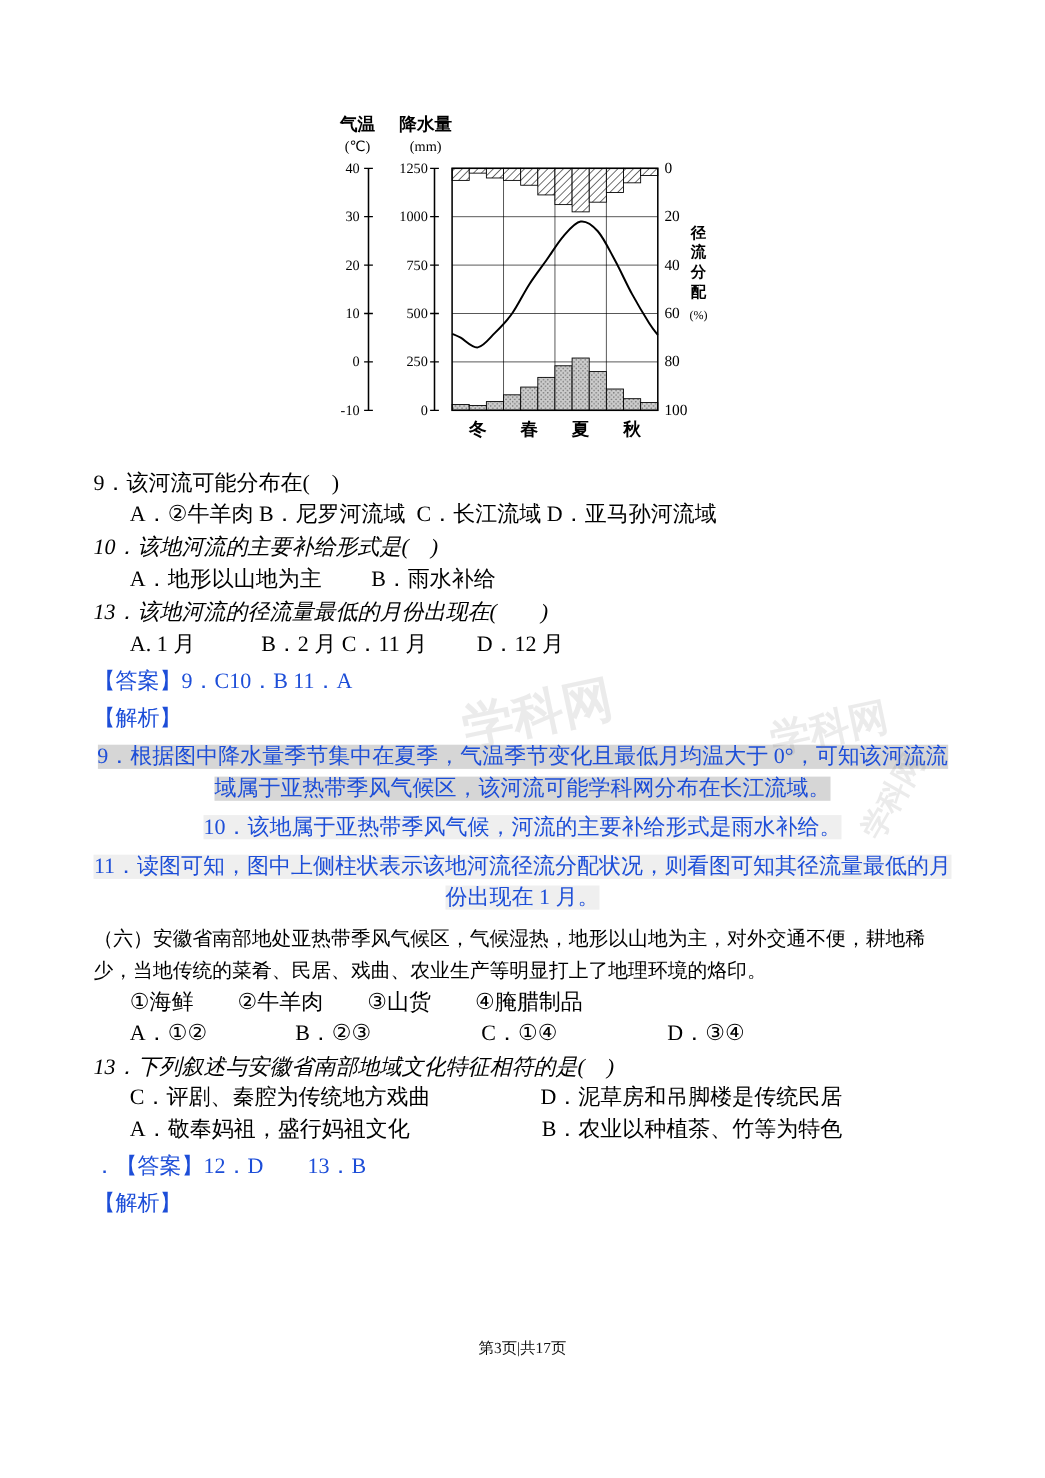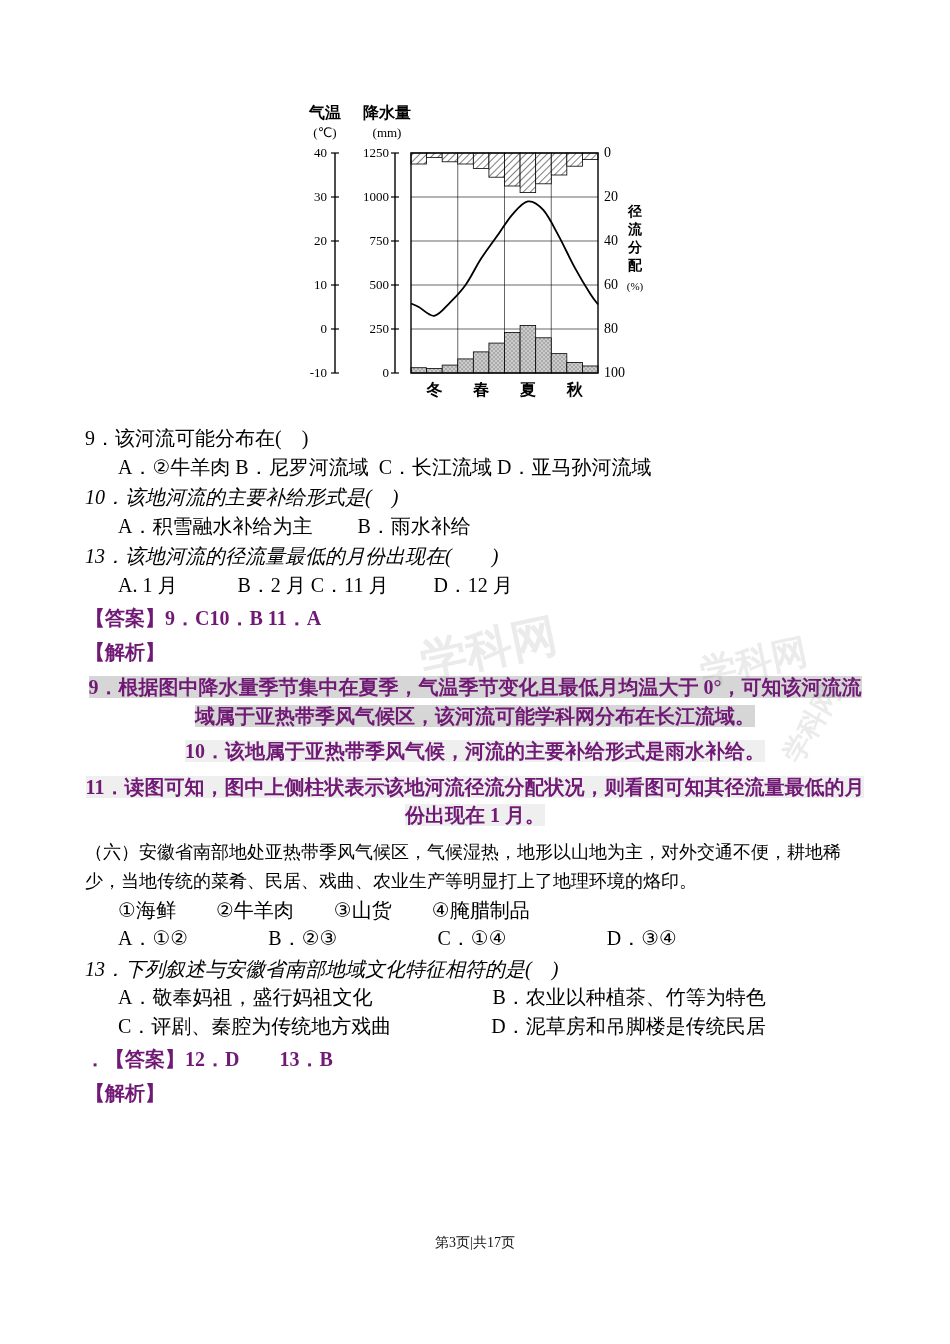--- a/index.html
+++ b/index.html
@@ -3,28 +3,28 @@
 <meta charset="utf-8">
 <style>
   *{margin:0;padding:0;box-sizing:border-box;}
   html,body{background:#ffffff;}
   .page{position:relative;width:950px;height:1344px;background:#fff;
         font-family:"Liberation Serif","DejaVu Sans",serif;color:#000;overflow:hidden;}
   .content{padding:98px 85px 0 85px;}
   .chart-wrap{margin:0 0 14px 178px;width:400px;}
   .line{font-size:20px;line-height:28.5px;white-space:pre-wrap;}
   .opt{padding-left:33px;}
-  .red{color:#701a75;font-weight:bold;}
+  .red{color:#1d4ed8;}
   .ansline{margin-top:5px;}
   .expline{margin:7px 0;text-align:center;}
   .hl{background:#d6d6d6;}
   .hl-light{background:#efefef;}
   .para{font-size:18px;line-height:29px;margin-top:8px;white-space:pre-wrap;}
   .qblock{margin-top:2px;font-style:italic;}
-  .footer{position:absolute;left:0;bottom:92px;width:100%;text-align:center;
+  .footer{position:absolute;left:0;bottom:109px;width:100%;text-align:center;
           font-size:14px;color:#111;}
   .watermark{position:absolute;color:rgba(130,130,130,0.16);font-weight:bold;
              pointer-events:none;user-select:none;}
   .wm1{left:420px;top:618px;font-size:46px;transform:rotate(-12deg);}
   .wm2{left:700px;top:638px;font-size:36px;transform:rotate(-12deg);}
   .wm3{left:770px;top:705px;font-size:28px;transform:rotate(-60deg);}
   svg text{font-family:"Liberation Serif","DejaVu Sans",serif;}
 </style>
 </head>
 <body>
@@ -128,40 +128,40 @@
           <text x="372" y="154" font-size="14" fill="#000" text-anchor="middle" font-weight="bold">分</text>
           <text x="372" y="172" font-size="14" fill="#000" text-anchor="middle" font-weight="bold">配</text>
           <text x="372" y="192" font-size="11" fill="#000" text-anchor="middle">(%)</text>
         </svg>
     </div>
 
     <div class="line stem">9．该河流可能分布在(　)</div>
     <div class="line opt">A．②牛羊肉 B．尼罗河流域  C．长江流域 D．亚马孙河流域</div>
 
     <div class="line stem qblock">10．该地河流的主要补给形式是(　)</div>
-    <div class="line opt">A．积雪融水补给为主　　 B．雨水补给</div>
+    <div class="line opt">A．地形以山地为主　　 B．雨水补给</div>
 
     <div class="line stem qblock">13．该地河流的径流量最低的月份出现在(　　)</div>
     <div class="line opt">A. 1 月　　　B．2 月 C．11 月　　 D．12 月</div>
 
     <div class="line red ansline">【答案】9．C10．B 11．A</div>
     <div class="line red ansline">【解析】</div>
 
     <div class="line red expline"><span class="hl">9．根据图中降水量季节集中在夏季，气温季节变化且最低月均温大于 0°，可知该河流流域属于亚热带季风气候区，该河流可能学科网分布在长江流域。</span></div>
     <div class="line red expline"><span class="hl-light">10．该地属于亚热带季风气候，河流的主要补给形式是雨水补给。</span></div>
     <div class="line red expline"><span class="hl-light">11．读图可知，图中上侧柱状表示该地河流径流分配状况，则看图可知其径流量最低的月份出现在 1 月。</span></div>
 
     <div class="para">（六）安徽省南部地处亚热带季风气候区，气候湿热，地形以山地为主，对外交通不便，耕地稀少，当地传统的菜肴、民居、戏曲、农业生产等明显打上了地理环境的烙印。</div>
 
     <div class="line opt">①海鲜　　②牛羊肉　　③山货　　④腌腊制品</div>
     <div class="line opt">A．①②　　　　B．②③　　　　　C．①④　　　　　D．③④</div>
 
     <div class="line stem qblock">13．下列叙述与安徽省南部地域文化特征相符的是(　)</div>
+    <div class="line opt">C．评剧、秦腔为传统地方戏曲　　　　　D．泥草房和吊脚楼是传统民居</div>
     <div class="line opt">A．敬奉妈祖，盛行妈祖文化　　　　　　B．农业以种植茶、竹等为特色</div>
-    <div class="line opt">C．评剧、秦腔为传统地方戏曲　　　　　D．泥草房和吊脚楼是传统民居</div>
 
     <div class="line red ansline">．【答案】12．D　　13．B</div>
     <div class="line red ansline">【解析】</div>
 
   </div>
 
   <div class="footer">第3页|共17页</div>
 </div>
 
 </body></html>

